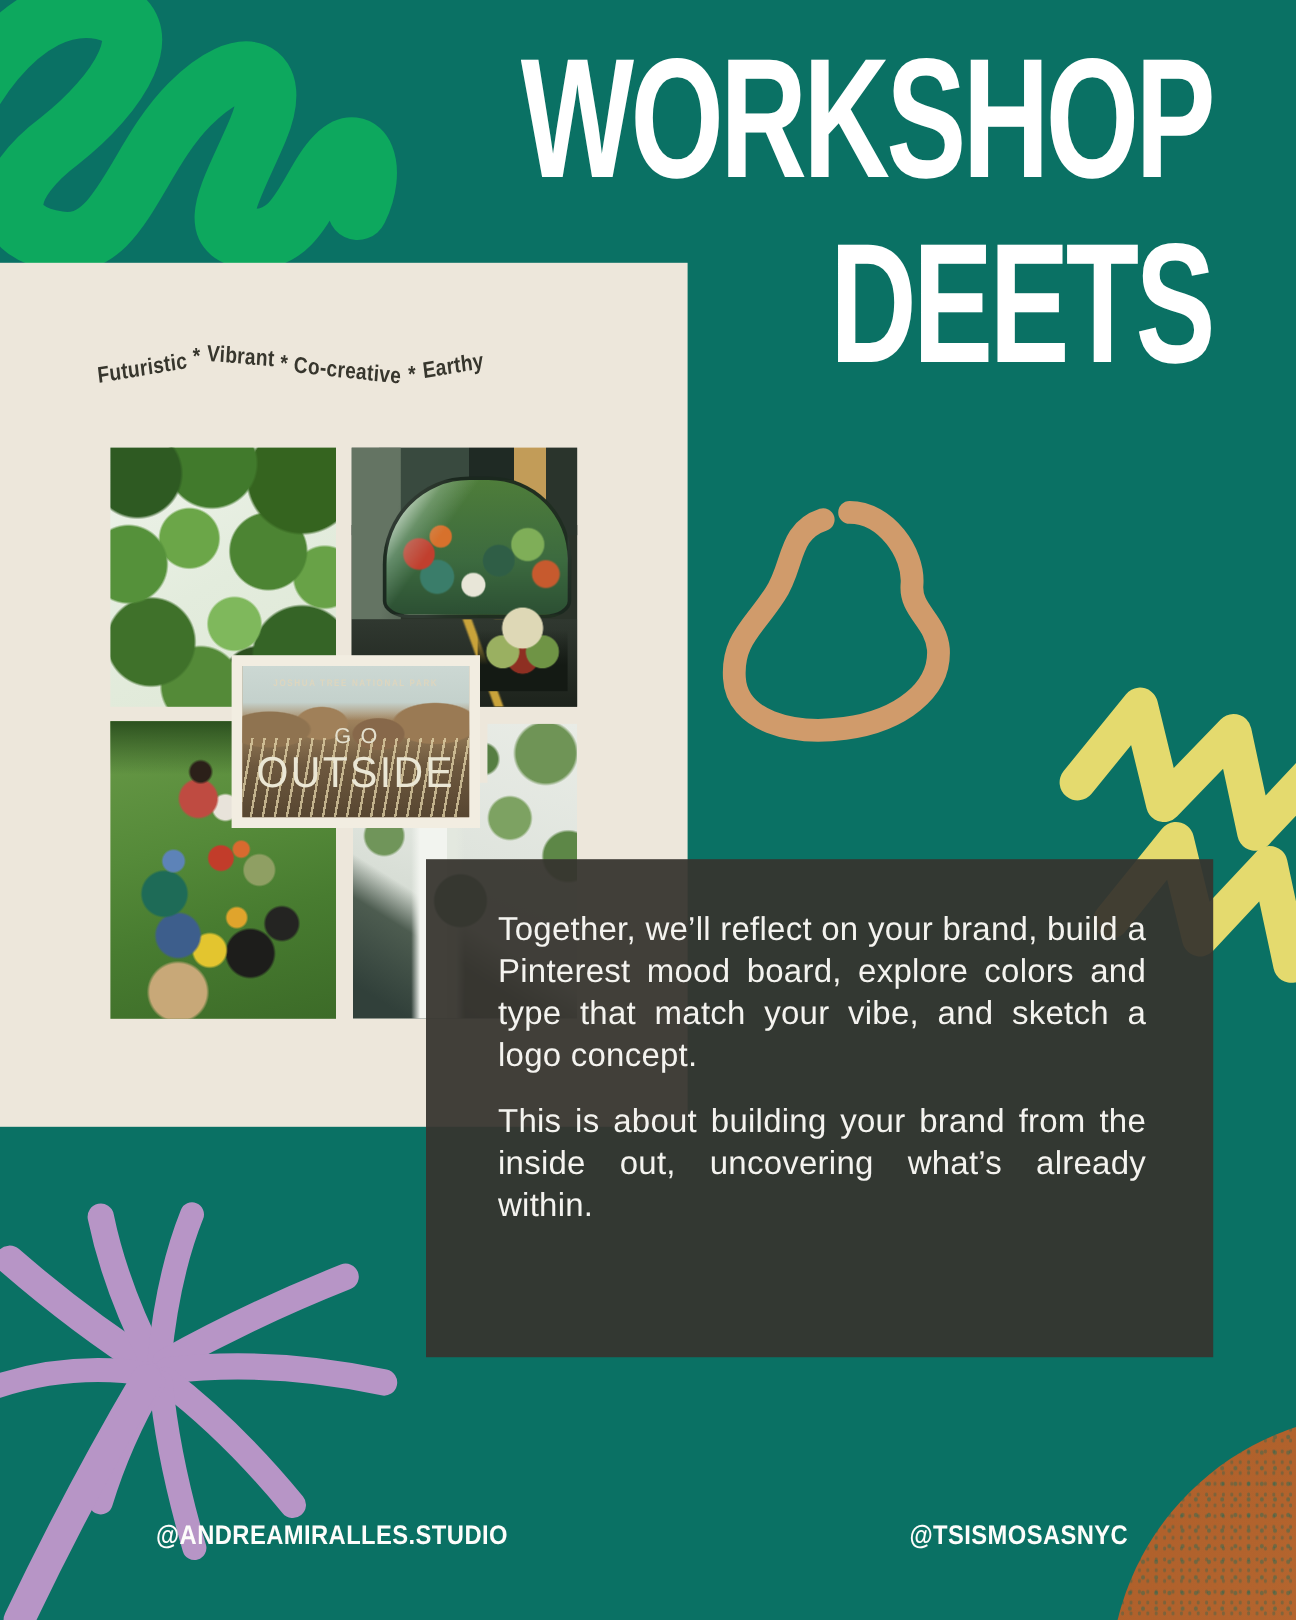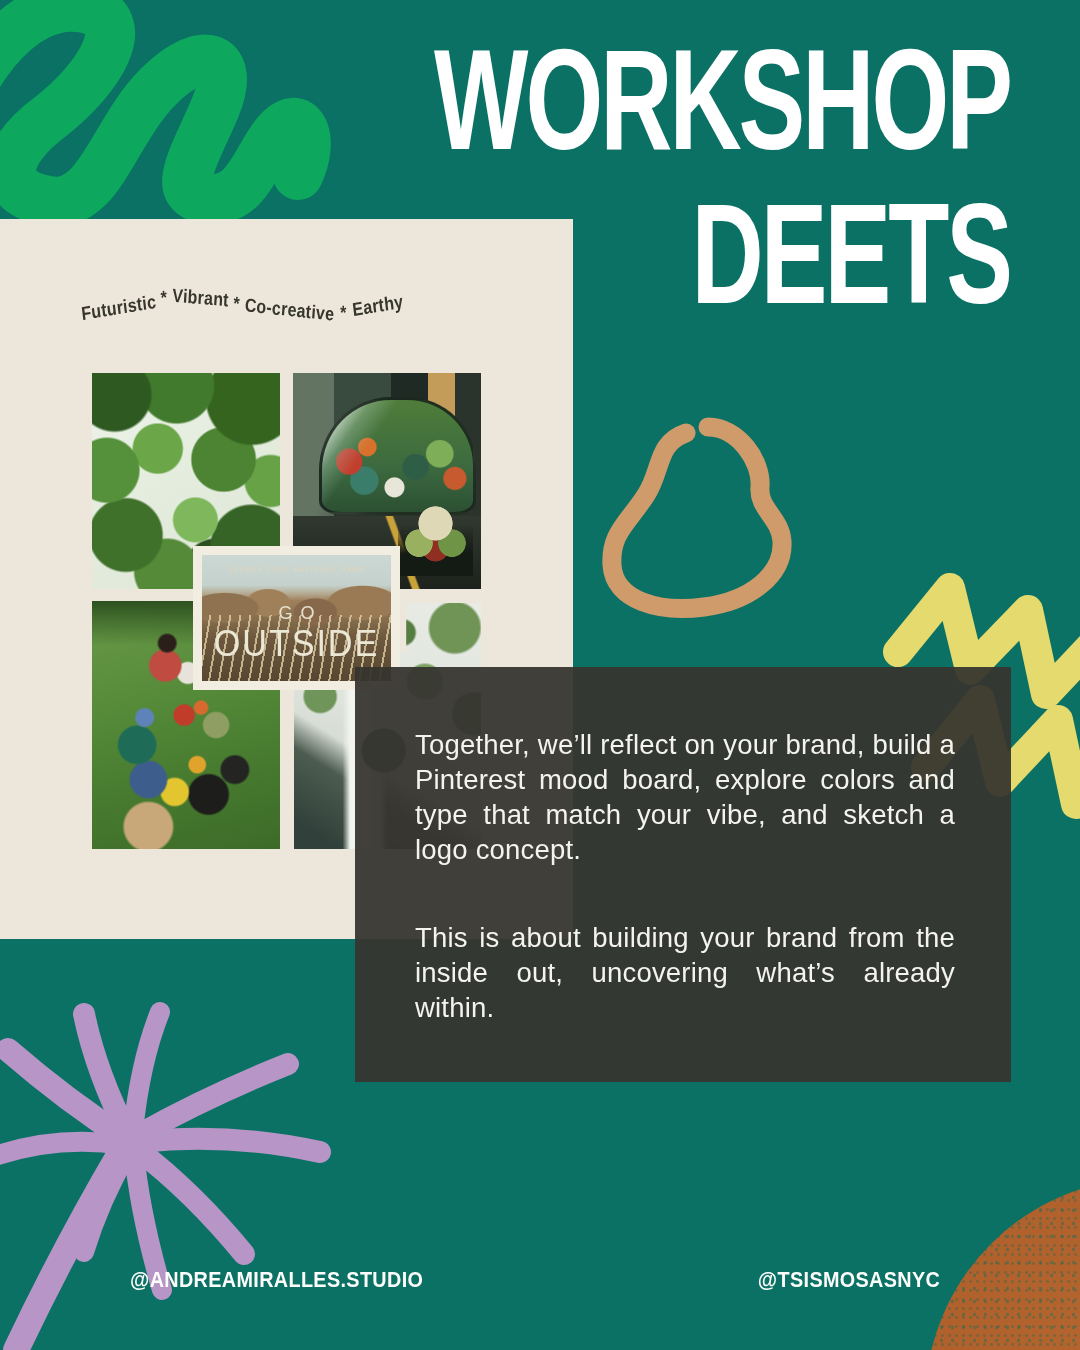--- a/index.html
+++ b/index.html
@@ -180,29 +180,29 @@
     font-size:18px;letter-spacing:8px;color:#e5e1cf;z-index:2;text-indent:8px;
   }
   .pc-outside{
     position:absolute;left:0;top:68px;width:100%;text-align:center;
     font-size:36px;letter-spacing:2px;color:#ebe7d5;z-index:2;
     transform:scaleX(.95);
   }
 
   
   #desc-box{
-    left:355px;top:667px;width:656px;height:415px;z-index:5;
+    left:355px;top:716px;width:656px;height:415px;z-index:5;
     background:rgba(54,52,47,.94);box-sizing:border-box;
-    padding:60px 56px 0 60px;
+    padding:40px 56px 0 60px;
   }
   #desc-box p{
     margin:0;color:#F4F3EF;font-size:27.5px;line-height:35px;
     text-align:justify;letter-spacing:.2px;
   }
-  #desc-box p + p{margin-top:53px;}
+  #desc-box p + p{margin-top:20px;}
 
   
   .handle{
     position:absolute;top:1267px;color:#FDFDFB;font-weight:700;font-size:22.5px;
     letter-spacing:.4px;white-space:nowrap;z-index:6;
   }
   #handle-left{left:130px;transform:scaleX(.88);transform-origin:left center;}
   #handle-right{right:140px;transform:scaleX(.88);transform-origin:right center;}
 </style>
 </head>

